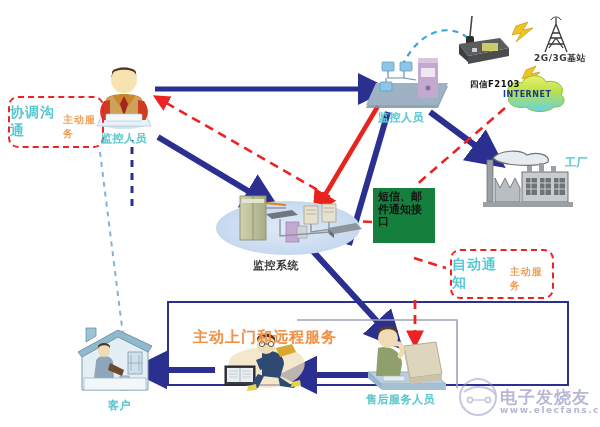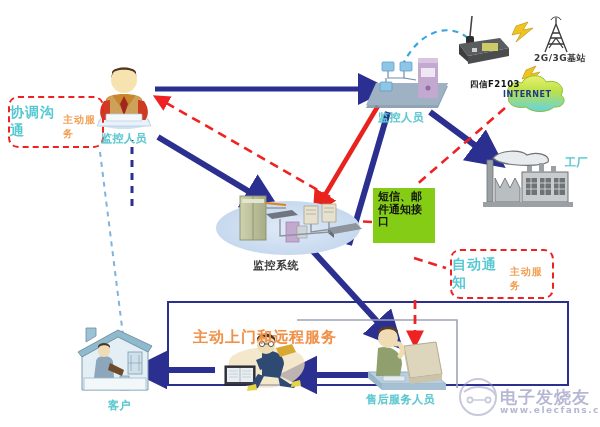--- a/index.html
+++ b/index.html
@@ -64,21 +64,21 @@
   }
   .redbox .t2 {
     color: #f2a057;
     font-size: 10px;
     font-weight: bold;
     margin-top: 9px;
     letter-spacing: 1px;
   }
   .orangebox {
     position: absolute;
-    background: #84cc16;
+    background: #15803d;
     color: #111;
     font-size: 11px;
     font-weight: bold;
     line-height: 1.15;
     padding: 3px 4px 4px 5px;
     box-sizing: border-box;
     letter-spacing: 0px;
   }
   .svc-text {
     position: absolute;

